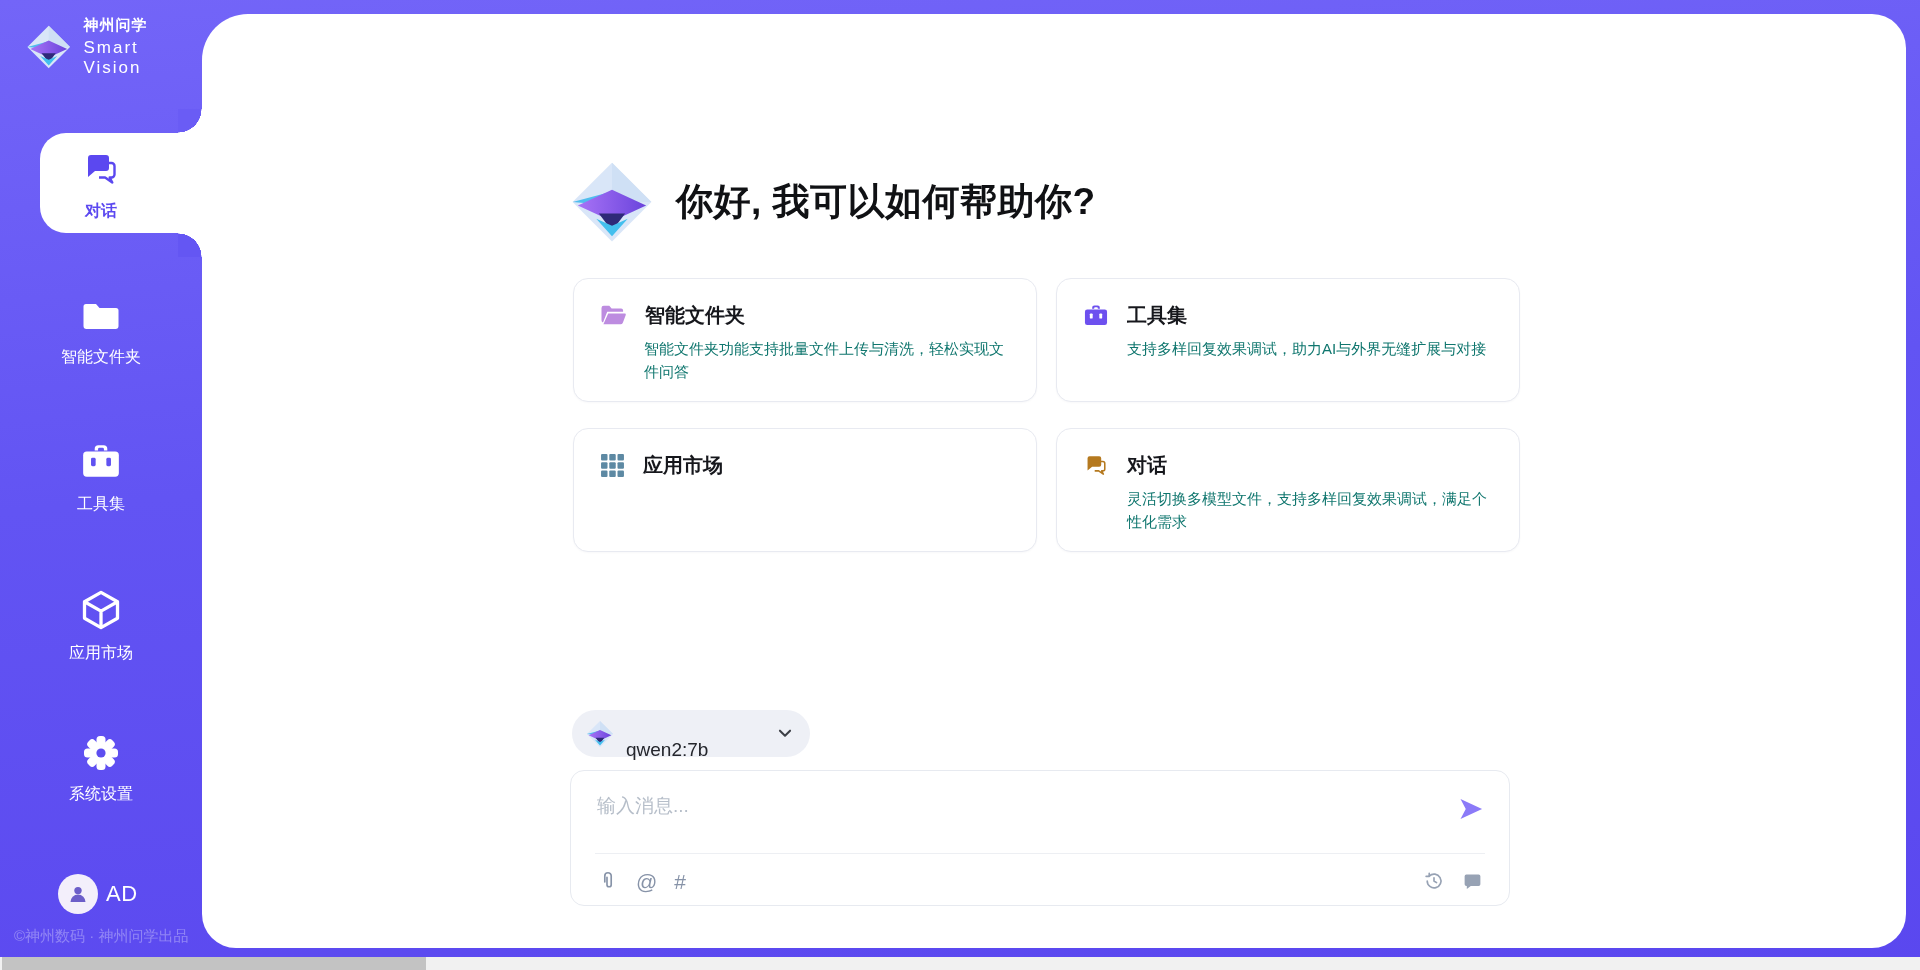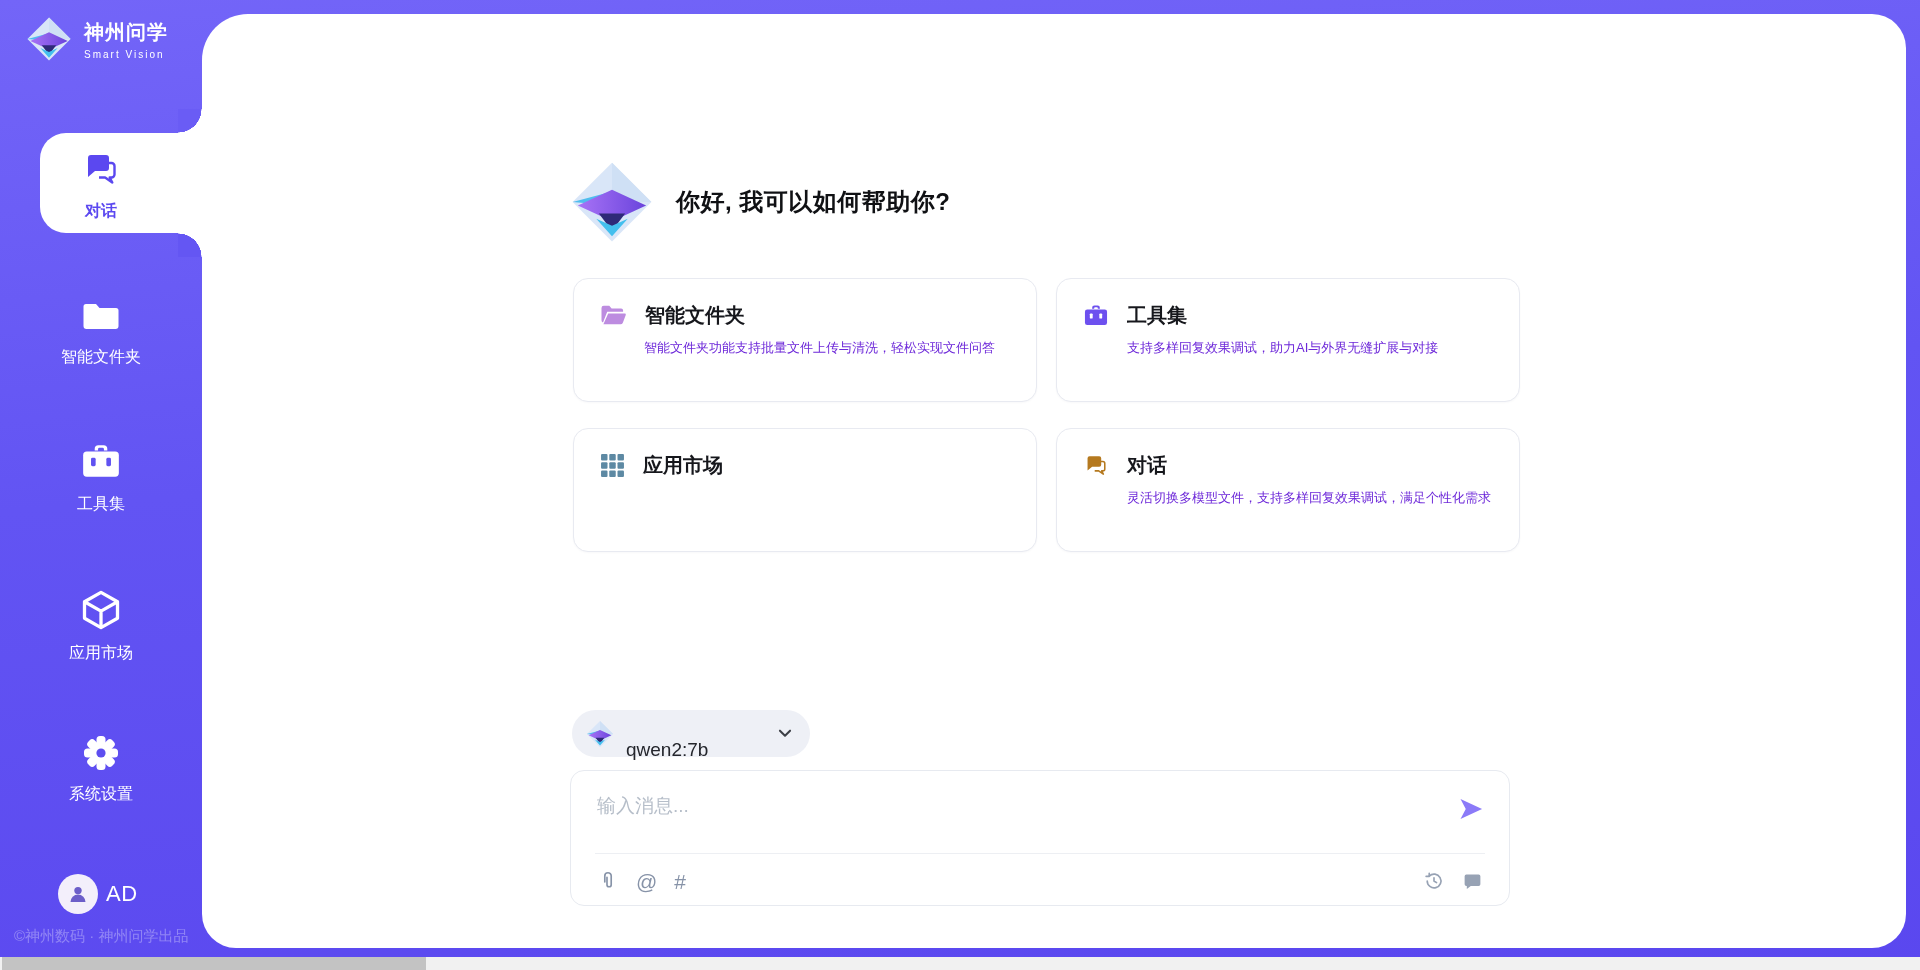--- a/index.html
+++ b/index.html
@@ -6,22 +6,22 @@
   html,body { width:1920px; height:970px; overflow:hidden; }
   body {
     font-family:"Liberation Sans","DejaVu Sans",sans-serif;
     background:linear-gradient(175deg,#7365f8 0%,#6254f3 45%,#5a47ef 100%);
     position:relative;
   }
   
   .sidebar { position:absolute; left:0; top:0; width:202px; height:970px; }
   .brand { position:absolute; left:26px; top:16px; display:flex; align-items:center; gap:12px; }
   .brand-logo { width:46px; height:46px; }
-  .brand-name { color:#fff; font-size:20px; font-weight:700; letter-spacing:1px; }
-  .brand-sub { color:#fff; font-size:10px; letter-spacing:2px; margin-top:3px; font-weight:400; }
+  .brand-name { color:#fff; font-size:15px; font-weight:700; letter-spacing:1px; }
+  .brand-sub { color:#fff; font-size:17px; letter-spacing:2px; margin-top:3px; font-weight:400; }
 
   .tab-bg { position:absolute; left:40px; top:133px; width:162px; height:100px;
             background:#ffffff; border-radius:26px 0 0 26px; }
   .fillet { position:absolute; left:178px; width:24px; height:24px; }
   .fillet.top { top:109px; background:radial-gradient(circle 24px at 0 0,#6a5cf5 0 23.4px,#ffffff 23.6px); }
   .fillet.bot { top:233px; background:radial-gradient(circle 24px at 0 100%,#6456f3 0 23.4px,#ffffff 23.6px); }
 
   .nav-item { position:absolute; left:0; width:202px; text-align:center; cursor:pointer; }
   .nav-icon { display:inline-block; }
   .nav-label { display:block; color:#ffffff; font-size:16px; margin-top:7px; }
@@ -36,31 +36,31 @@
   .avatar { width:40px; height:40px; border-radius:50%; background:#f3effb; display:flex; align-items:center; justify-content:center; }
   .user-name { color:#fff; font-size:22px; letter-spacing:.5px; }
   .copyright { position:absolute; left:14px; top:927px; color:rgba(255,255,255,.32); font-size:15px; white-space:nowrap; }
 
   
   .panel { position:absolute; left:202px; top:14px; width:1704px; height:934px;
            background:#ffffff; border-radius:46px 34px 34px 34px; }
 
   .greet { position:absolute; left:368px; top:146px; display:flex; align-items:center; gap:22px; }
   .greet-logo { width:84px; height:84px; }
-  .greet-text { font-size:24px; font-weight:700; color:#101114; letter-spacing:.5px; }
+  .greet-text { font-size:37px; font-weight:700; color:#101114; letter-spacing:.5px; }
 
   .card { position:absolute; width:464px; height:124px; background:#fff; border:1px solid #e8eaf1;
           border-radius:15px; padding:23px 26px 0 26px; cursor:pointer; box-shadow:0 1px 2px rgba(30,30,60,.03); }
   .card.c1 { left:371px; top:264px; }
   .card.c2 { left:854px; top:264px; }
   .card.c3 { left:371px; top:414px; }
   .card.c4 { left:854px; top:414px; }
   .card-head { display:flex; align-items:center; gap:18px; }
   .card-title { font-size:20px; font-weight:700; color:#16171c; }
-  .card-desc { margin:9px 0 0 44px; font-size:13px; color:#6d28d9; line-height:1.5; }
+  .card-desc { margin:9px 0 0 44px; font-size:15px; color:#0f766e; line-height:1.5; }
 
   .model-pill { position:absolute; left:370px; top:696px; height:47px; width:238px;
                 background:#eef0f6; border-radius:24px; display:flex; align-items:center;
                 padding:0 18px 0 14px; gap:12px; cursor:pointer; }
   .model-name { font-size:19px; color:#24262c; flex:1;margin-top:32px; }
 
   .composer { position:absolute; left:368px; top:756px; width:940px; height:136px;
               background:#fff; border:1.5px solid #e7eaf0; border-radius:14px; }
   .msg-input { position:absolute; left:26px; top:18px; width:840px; height:34px; border:none; outline:none;
                font-size:19px; color:#222; font-family:inherit; background:transparent; }

